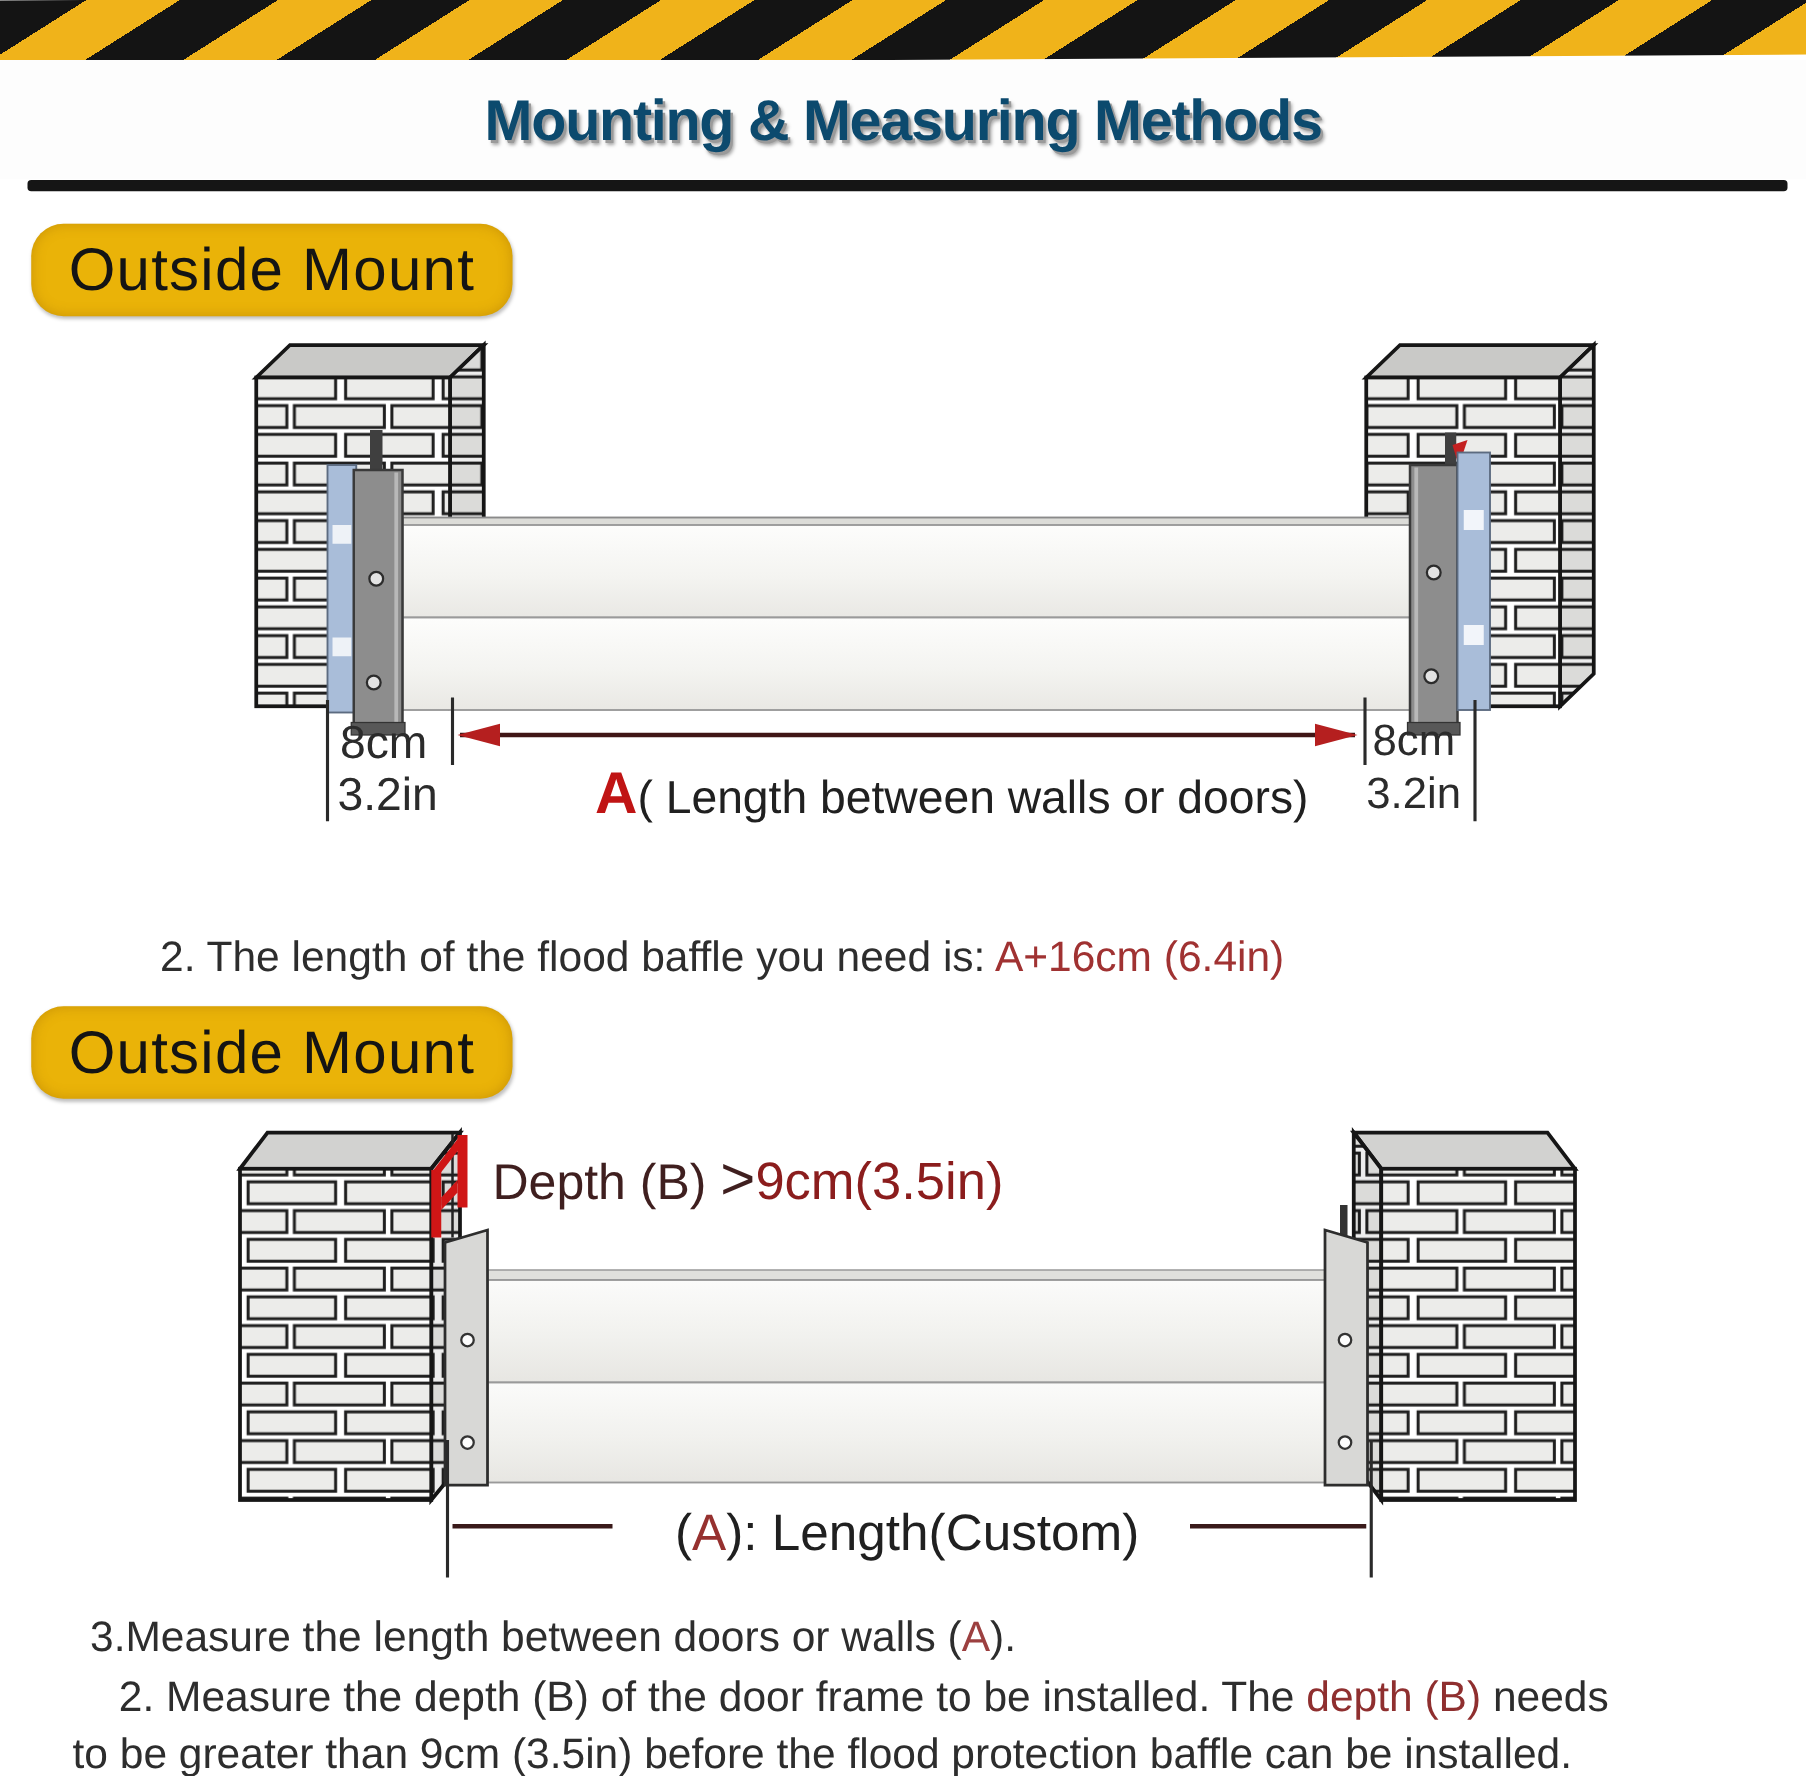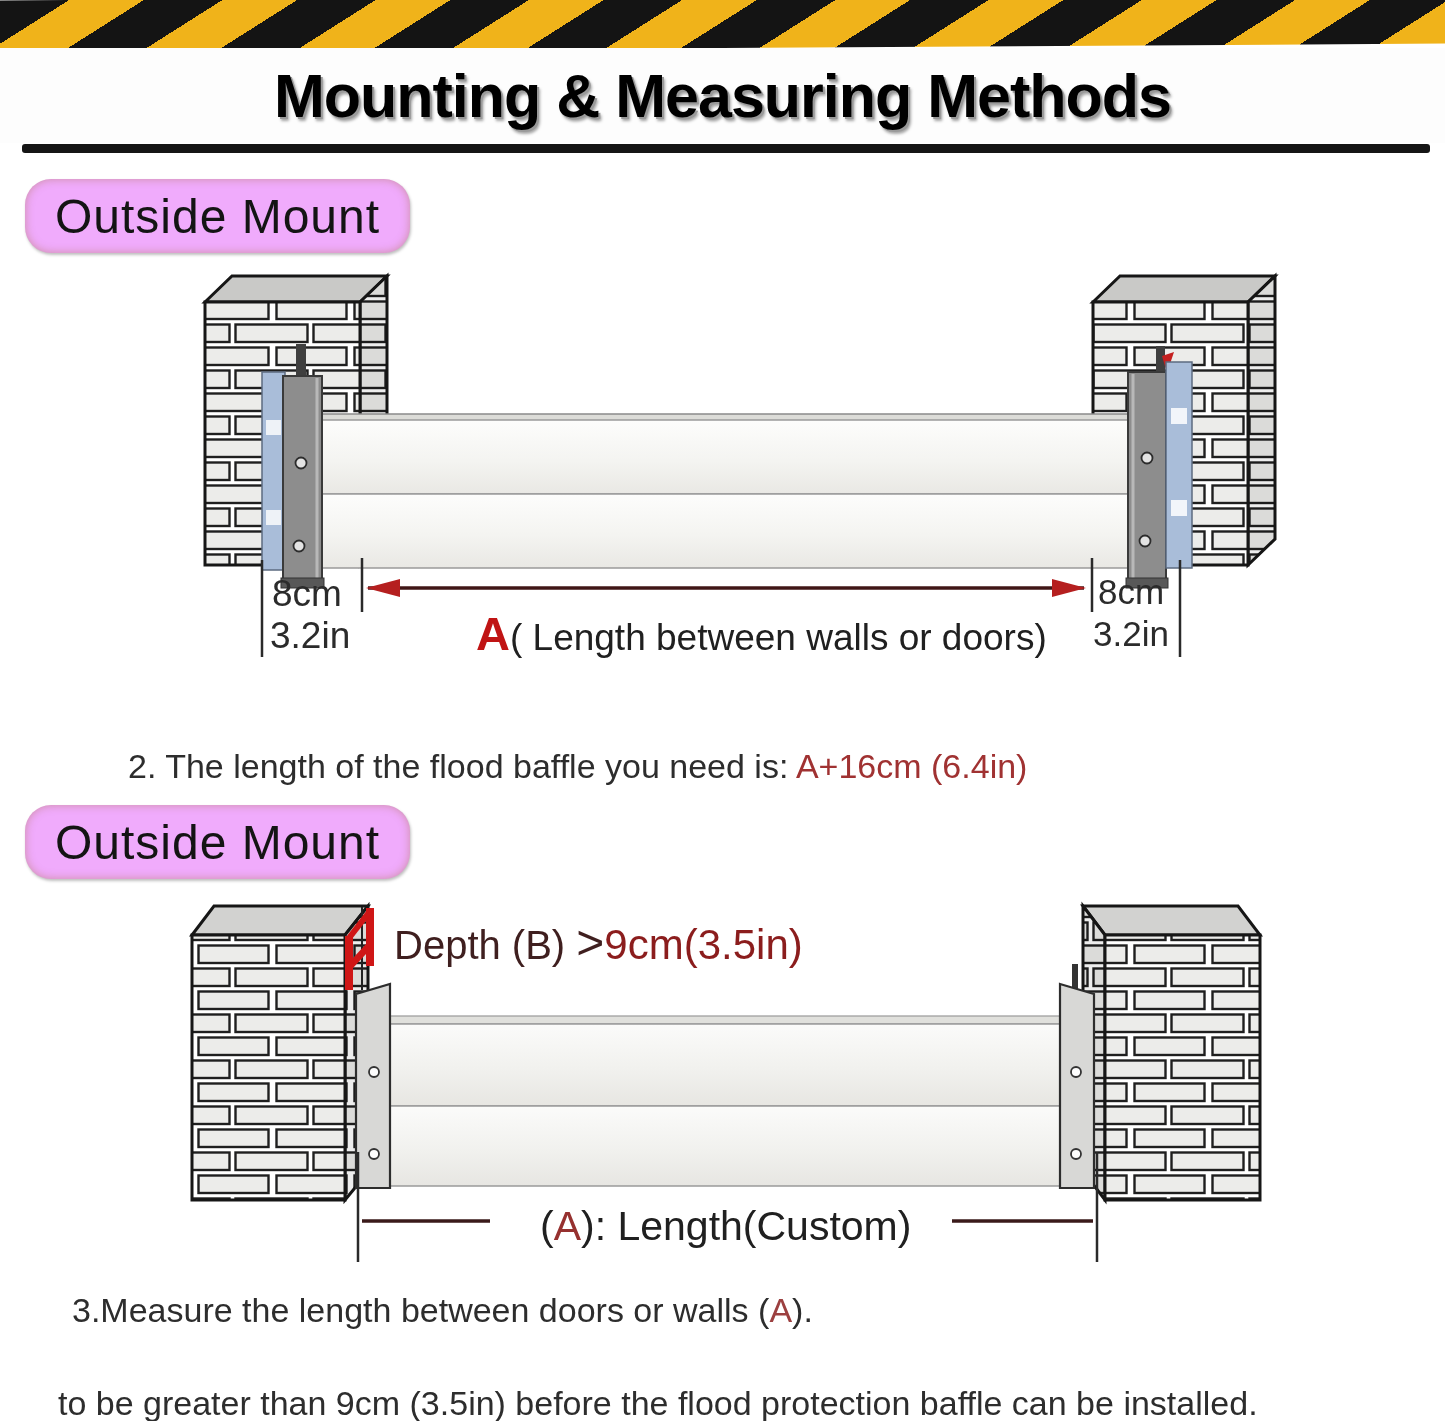--- a/index.html
+++ b/index.html
@@ -4,25 +4,25 @@
 <style>
   html,body{margin:0;padding:0;background:#ffffff;}
   #page{position:relative;width:1445px;height:1421px;background:#ffffff;overflow:hidden;
         font-family:"Liberation Sans",sans-serif;margin:0 auto;}
   
   .hazard{position:absolute;left:-10px;top:-4px;width:1465px;height:52px;
           transform:rotate(-0.35deg);
           background:repeating-linear-gradient(148deg,#141414 0 42px,#f0b31a 42px 82px);}
   .title-band{position:absolute;left:0;top:48px;width:1445px;height:95px;background:#fdfdfd;
               display:flex;align-items:center;justify-content:center;}
-  .title{font-size:61px;font-weight:700;color:#000000;letter-spacing:-1px;
+  .title{font-size:46px;font-weight:700;color:#0c4a6e;letter-spacing:-1px;
          text-shadow:2px 2px 0 #9a9a9a,3px 4px 3px rgba(0,0,0,.35);white-space:nowrap;}
   .black-bar{position:absolute;left:22px;top:144px;width:1408px;height:9px;background:#151515;border-radius:3px;}
   
-  .badge{position:absolute;left:25px;width:385px;height:74px;background:#f0abfc;border-radius:26px;
+  .badge{position:absolute;left:25px;width:385px;height:74px;background:#eab308;border-radius:26px;
          display:flex;align-items:center;justify-content:center;
          box-shadow:inset 0 0 10px rgba(140,90,0,.35), 1px 2px 3px rgba(0,0,0,.25);}
   .badge span{font-size:48px;color:#141414;letter-spacing:1px;white-space:nowrap;}
   #badge-outside{top:179px;}
   #badge-inside{top:805px;}
   
   .diag{position:absolute;left:0;width:1445px;}
   #svg1{top:255px;height:430px;}
   #svg2{top:895px;height:380px;}
   .t{font-family:"Liberation Sans",sans-serif;}
@@ -199,15 +199,16 @@
     <g>
       <line x1="358" y1="1152" x2="358" y2="1262" stroke="#2a2a2a" stroke-width="2.5"></line>
       <line x1="1097" y1="1152" x2="1097" y2="1262" stroke="#2a2a2a" stroke-width="2.5"></line>
       <line x1="362" y1="1221" x2="490" y2="1221" stroke="#3a1a1a" stroke-width="3.5"></line>
       <line x1="952" y1="1221" x2="1093" y2="1221" stroke="#3a1a1a" stroke-width="3.5"></line>
       <text class="t" x="540" y="1240" font-size="41"><tspan fill="#202020">(</tspan><tspan fill="#96312f">A</tspan><tspan fill="#202020">): Length(Custom)</tspan></text>
     </g>
   </svg>
 
   <div class="step" id="i-step1"><span>3.Measure the length between doors or walls (</span><span class="red-letter">A</span><span>).</span></div>
+  <div class="step" id="i-step2a"><span>2. Measure the depth (B) of the door frame to be installed. The </span><span class="red-inline">depth (B)</span><span> needs</span></div>
   <div class="step" id="i-step2b"><span>to be greater than 9cm (3.5in) before the flood protection baffle can be installed.</span></div>
 
 </div>
 
 </body></html>

